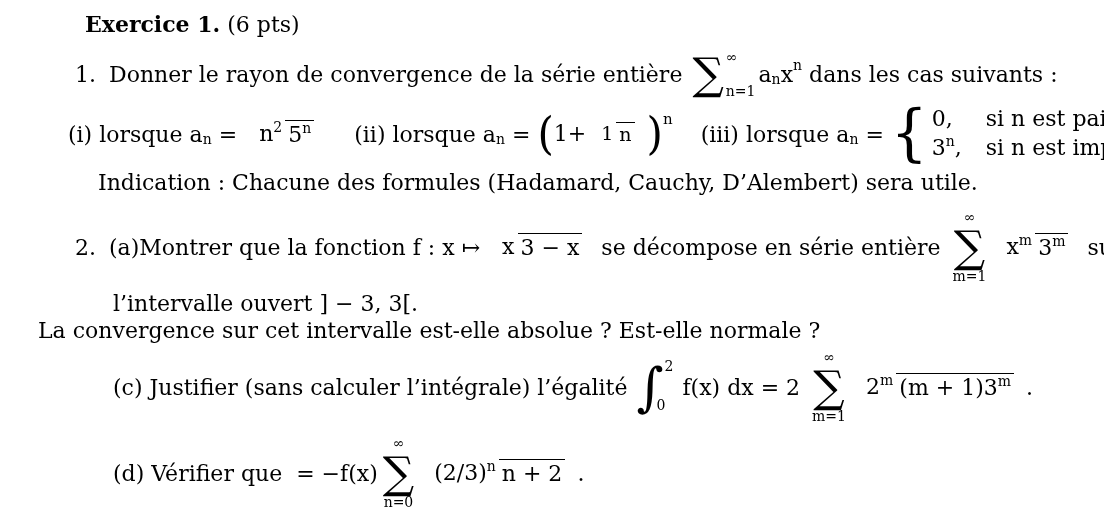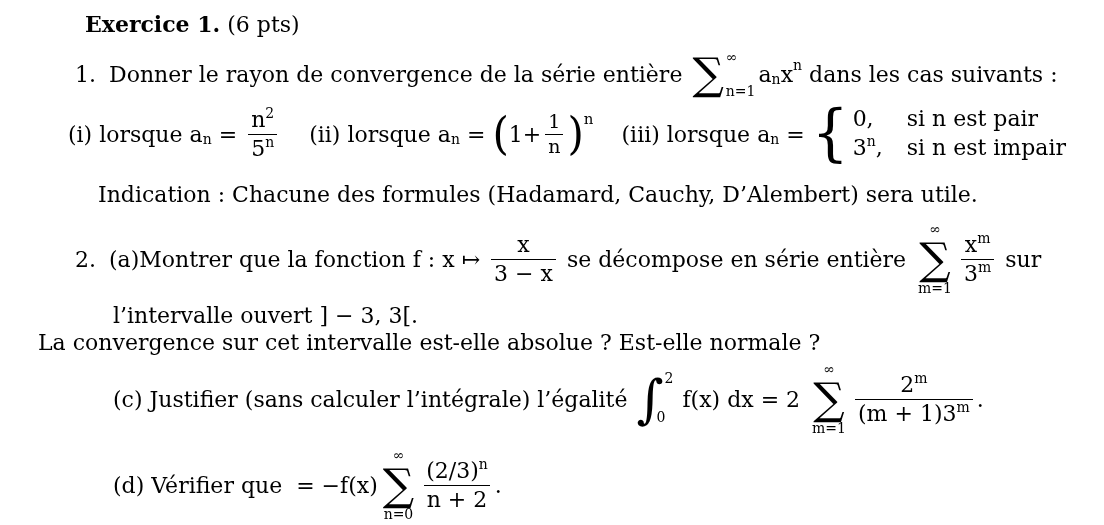--- a/index.html
+++ b/index.html
@@ -11,21 +11,21 @@
   .page{padding:10px 0 0 38px;}
   .line{display:flex;align-items:center;white-space:pre;}
   .it{}
   .bold{font-weight:bold;}
   .sup{font-size:14px;position:relative;top:-9px;line-height:0;}
   .sub{font-size:14px;position:relative;top:5px;line-height:0;}
   .sup-outer{font-size:15px;position:relative;top:-15px;line-height:0;}
   .prime{font-size:16px;position:relative;top:-10px;line-height:0;}
 
   
-  .frac{display:inline-flex;flex-direction:column;align-items:center;margin:0 4px;vertical-align:middle;justify-content:center;}
+  .frac{display:inline-flex;flex-direction:row;align-items:center;margin:0 12px;vertical-align:middle;justify-content:center;}
   .frac .num,.frac .den{line-height:1.25;padding:0 3px;text-align:center;}
   .frac .den{border-top:1.4px solid #000;}
   .frac.small{font-size:19px;}
 
   
   .sum-r{display:inline-flex;align-items:center;margin:0 3px;}
   .sum-r .limits{display:inline-flex;flex-direction:column;justify-content:space-between;height:48px;font-size:14px;margin-left:2px;line-height:1;}
   .sigma{font-size:44px;line-height:0.95;font-family:"DejaVu Serif","DejaVu Sans",serif;}
 
   
@@ -45,21 +45,21 @@
 
   
   .cases{display:inline-flex;align-items:center;}
   .brace{font-size:58px;line-height:0.85;transform:scaleY(1.05);margin-right:4px;font-family:"DejaVu Serif","DejaVu Sans",serif;}
   .cases-grid{display:grid;grid-template-columns:max-content max-content;column-gap:24px;line-height:1.3;}
 
   
   .l-title{margin-top:0;height:28px;margin-left:47px;}
   .l-item1{margin-top:10px;margin-left:37px;min-height:52px;}
   .l-cases{margin-top:2px;margin-left:30px;min-height:64px;}
-  .l-indic{margin-top:14px;margin-left:60px;height:28px;text-align:right;}
+  .l-indic{margin-top:2px;margin-left:60px;height:28px;text-align:right;}
   .l-item2a{margin-top:10px;margin-left:37px;min-height:82px;}
   .l-a2{margin-left:75px;height:28px;align-items:flex-end;}
   .l-b{height:29px;}
   .l-c{margin-left:75px;min-height:84px;}
   .l-d{margin-left:75px;min-height:88px;}
 
   .num-gap{margin-right:13px;}
 </style>
 </head>
 <body>

